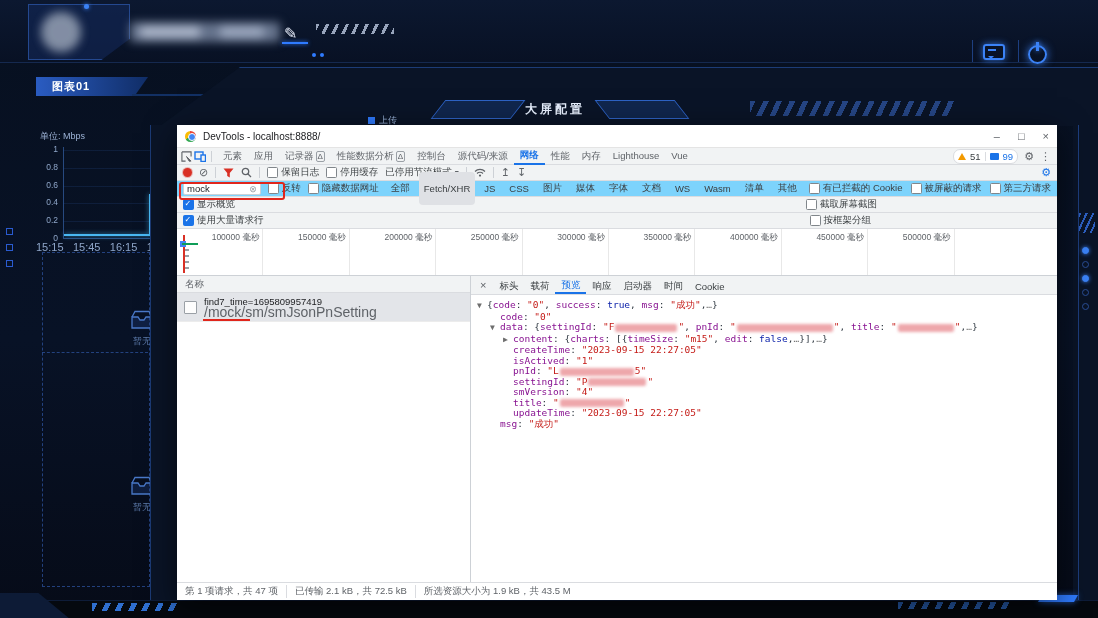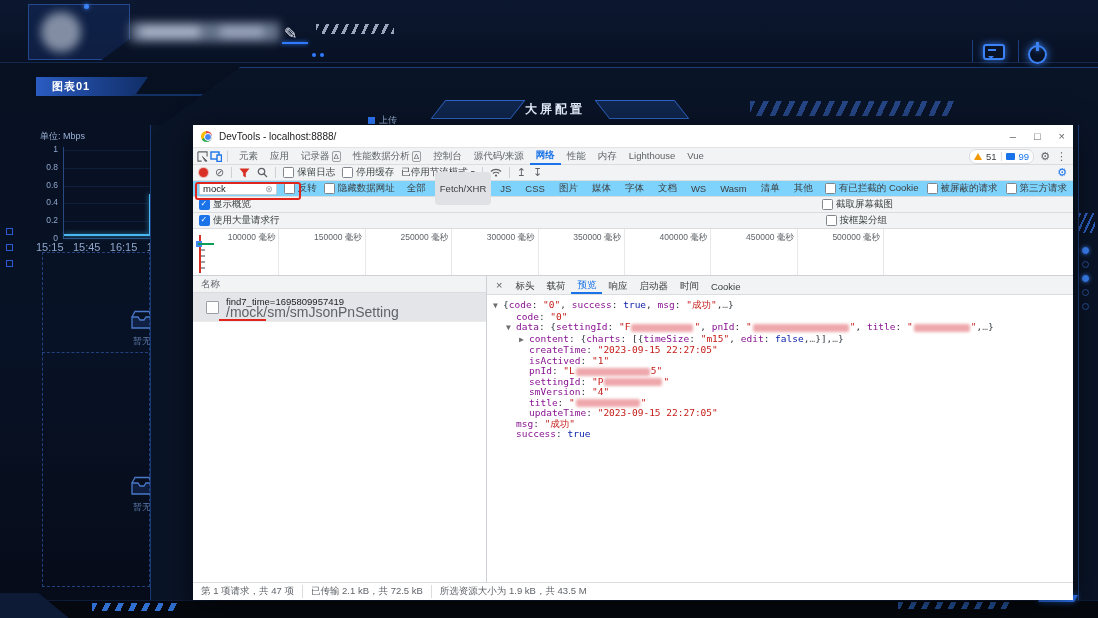--- a/index.html
+++ b/index.html
@@ -61,21 +61,21 @@
   .empty-box{position:absolute;width:60px;text-align:center;z-index:1}
   .empty-box svg{display:block;margin:0 auto}
   .empty-box .lbl{color:#5d7bab;font-size:9px;margin-top:3px}
   .footer{position:absolute;left:0;top:600px;width:1098px;height:18px;background:#05090f;border-top:1px solid #0e1c38;z-index:3}
   .f-slash{position:absolute;height:8px;background:repeating-linear-gradient(115deg,#2f6fd0 0 5px,transparent 5px 12px)}
   .f-slash.l{left:92px;top:2px;width:88px}
   .f-slash.r{left:898px;top:1px;width:112px;height:7px;opacity:.8}
   .f-corner{position:absolute;left:0;top:-8px;width:70px;height:26px;background:#0d1b36;clip-path:polygon(0 0,55% 0,100% 100%,0 100%)}
   .f-blue{position:absolute;left:1040px;top:-6px;width:36px;height:7px;background:#2f7bff;transform:skewX(-30deg);box-shadow:0 0 6px rgba(47,123,255,.7)}
   
-  .devtools{position:absolute;left:193px;top:125px;width:880px;height:475px;background:#fff;z-index:10;box-shadow:0 8px 30px rgba(0,0,0,.6);font-size:9.5px;color:#3c4043;display:flex;flex-direction:column}
+  .devtools{position:absolute;left:177px;top:125px;width:880px;height:475px;background:#fff;z-index:10;box-shadow:0 8px 30px rgba(0,0,0,.6);font-size:9.5px;color:#3c4043;display:flex;flex-direction:column}
   .dt-titlebar{height:22px;background:#fff;border-bottom:1px solid #e4e4e4;display:flex;align-items:center;padding:0 8px;flex:none}
   .chrome-logo{width:11px;height:11px;border-radius:50%;background:conic-gradient(#ea4335 0 33%,#34a853 0 66%,#fbbc05 0 100%);position:relative;margin-right:7px}
   .chrome-logo::after{content:"";position:absolute;left:2.5px;top:2.5px;width:6px;height:6px;border-radius:50%;background:#4285f4;border:1px solid #fff}
   .dt-title{font-size:10px;color:#202124}
   .win-controls{margin-left:auto;display:flex;gap:18px;color:#5f6368;font-size:11px}
   .win-controls span{cursor:default;line-height:11px}
   .dt-tabbar{height:16px;background:#f1f3f4;border-bottom:1px solid #dadce0;display:flex;align-items:center;padding:0 4px;flex:none;gap:2px}
   .ic{display:inline-flex;align-items:center;justify-content:center}
   .dt-tabbar .sep{width:1px;height:11px;background:#cdd1d6;margin:0 3px}
   .dt-tab{padding:1px 6px 0;height:15px;line-height:14px;color:#5f6368;white-space:nowrap}
@@ -108,21 +108,21 @@
   .tl-cells{display:flex;height:100%}
   .tl-cell{width:85.4px;flex:none;border-right:1px solid #e8e8e8;text-align:right;color:#5f6368;font-size:8.5px;padding-top:3px}
   .tl-cell span{padding-right:3px;display:inline-block}
   .wf-red{position:absolute;left:6px;top:6px;width:1.5px;height:38px;background:#d93025}
   .wf-blue{position:absolute;left:3px;top:12px;width:6px;height:6px;background:#4285f4}
   .wf-green{position:absolute;left:5px;top:14px;width:16px;height:2px;background:#0f9d58}
   .wf-tick{position:absolute;left:8px;width:4px;height:1.5px;background:#9aa0a6}
   .dt-main{flex:1;display:flex;min-height:0}
   .req-pane{width:293px;flex:none;border-right:1px solid #cdd1d6;display:flex;flex-direction:column;background:#fff}
   .req-head{height:16px;background:#f1f3f4;border-bottom:1px solid #dadce0;line-height:16px;padding-left:8px;color:#5f6368;flex:none}
-  .req-row{height:28px;background:#e3e5e9;display:flex;align-items:center;padding-left:13px;gap:7px;position:relative;border-bottom:1px solid #ececec}
+  .req-row{height:28px;background:#e3e5e9;display:flex;align-items:center;padding-left:7px;gap:7px;position:relative;border-bottom:1px solid #ececec}
   .req-cb{width:11px;height:11px;border:1px solid #9aa0a6;border-radius:1px;background:#fdfdfd;flex:none}
   .req-txt .l1{color:#202124;font-size:9.5px;line-height:11px}
   .req-txt .l2{color:#5f6368;font-size:14px;line-height:11px}
   .anno-underline{position:absolute;left:26px;top:26px;width:47px;height:0;border-top:2px solid #e0261c;z-index:5}
   .det-pane{flex:1;display:flex;flex-direction:column;background:#fff;min-width:0}
   .det-tabs{height:18px;background:#f1f3f4;border-bottom:1px solid #dadce0;display:flex;align-items:center;padding:0 4px;gap:2px;flex:none}
   .det-close{color:#5f6368;font-size:11px;padding:0 5px}
   .det-tab{padding:2px 6px 0;color:#3c4043;white-space:nowrap}
   .det-tab.active{color:#1a73e8;border-bottom:2px solid #1a73e8}
   .preview{flex:1;overflow:hidden;padding:5px 0 0 6px;font-family:"DejaVu Sans Mono",monospace;font-size:9.5px}
@@ -400,20 +400,21 @@
       <span class="cbrow" style="margin-right:180px">
         <span class="cb"></span>
         <span>按框架分组</span>
       </span>
     </div>
 
     <div class="dt-timeline">
       <div class="tl-cells">
           <div class="tl-cell"><span>100000 毫秒</span></div>
           <div class="tl-cell"><span>150000 毫秒</span></div>
+          <div class="tl-cell"><span>200000 毫秒</span></div>
           <div class="tl-cell"><span>250000 毫秒</span></div>
           <div class="tl-cell"><span>300000 毫秒</span></div>
           <div class="tl-cell"><span>350000 毫秒</span></div>
           <div class="tl-cell"><span>400000 毫秒</span></div>
           <div class="tl-cell"><span>450000 毫秒</span></div>
           <div class="tl-cell"><span>500000 毫秒</span></div>
         </div>
       <div class="wf-red"></div>
       <div class="wf-blue"></div>
       <div class="wf-green"></div>
@@ -454,21 +455,20 @@
             <div class="pline" style="padding-left: 13px;"><span class="caret">▼</span><span class="tk k">data</span><span class="tk p">: </span><span class="tk p">{</span><span class="tk k">settingId</span><span class="tk p">: </span><span class="tk s">"F</span><span class="tk bl" style="width: 62px;"></span><span class="tk s">"</span><span class="tk p">, </span><span class="tk k">pnId</span><span class="tk p">: </span><span class="tk s">"</span><span class="tk bl" style="width: 96px;"></span><span class="tk s">"</span><span class="tk p">, </span><span class="tk k">title</span><span class="tk p">: </span><span class="tk s">"</span><span class="tk bl" style="width: 56px;"></span><span class="tk s">"</span><span class="tk p">,</span><span class="tk e">…</span><span class="tk p">}</span></div>
             <div class="pline" style="padding-left: 26px;"><span class="caret">▶</span><span class="tk k">content</span><span class="tk p">: </span><span class="tk p">{</span><span class="tk k">charts</span><span class="tk p">: [{</span><span class="tk k">timeSize</span><span class="tk p">: </span><span class="tk s">"m15"</span><span class="tk p">, </span><span class="tk k">edit</span><span class="tk p">: </span><span class="tk b">false</span><span class="tk p">,</span><span class="tk e">…</span><span class="tk p">}],</span><span class="tk e">…</span><span class="tk p">}</span></div>
             <div class="pline" style="padding-left: 26px;"><span class="caret"></span><span class="tk k">createTime</span><span class="tk p">: </span><span class="tk s">"2023-09-15 22:27:05"</span></div>
             <div class="pline" style="padding-left: 26px;"><span class="caret"></span><span class="tk k">isActived</span><span class="tk p">: </span><span class="tk s">"1"</span></div>
             <div class="pline" style="padding-left: 26px;"><span class="caret"></span><span class="tk k">pnId</span><span class="tk p">: </span><span class="tk s">"L</span><span class="tk bl" style="width: 74px;"></span><span class="tk s">5"</span></div>
             <div class="pline" style="padding-left: 26px;"><span class="caret"></span><span class="tk k">settingId</span><span class="tk p">: </span><span class="tk s">"P</span><span class="tk bl" style="width: 58px;"></span><span class="tk s">"</span></div>
             <div class="pline" style="padding-left: 26px;"><span class="caret"></span><span class="tk k">smVersion</span><span class="tk p">: </span><span class="tk s">"4"</span></div>
             <div class="pline" style="padding-left: 26px;"><span class="caret"></span><span class="tk k">title</span><span class="tk p">: </span><span class="tk s">"</span><span class="tk bl" style="width: 64px;"></span><span class="tk s">"</span></div>
             <div class="pline" style="padding-left: 26px;"><span class="caret"></span><span class="tk k">updateTime</span><span class="tk p">: </span><span class="tk s">"2023-09-15 22:27:05"</span></div>
             <div class="pline" style="padding-left: 13px;"><span class="caret"></span><span class="tk k">msg</span><span class="tk p">: </span><span class="tk s">"成功"</span></div>
-            <div class="pline" style="padding-left: 13px;"><span class="caret"></span><span class="tk k">success</span><span class="tk p">: </span><span class="tk b">true</span></div>
           </div>
       </div>
     </div>
 
     <div class="dt-status">
         <span class="status-item">第 1 项请求，共 47 项</span>
         <span class="status-item">已传输 2.1 kB，共 72.5 kB</span>
         <span class="status-item">所选资源大小为 1.9 kB，共 43.5 M</span>
       </div>
   </div>

